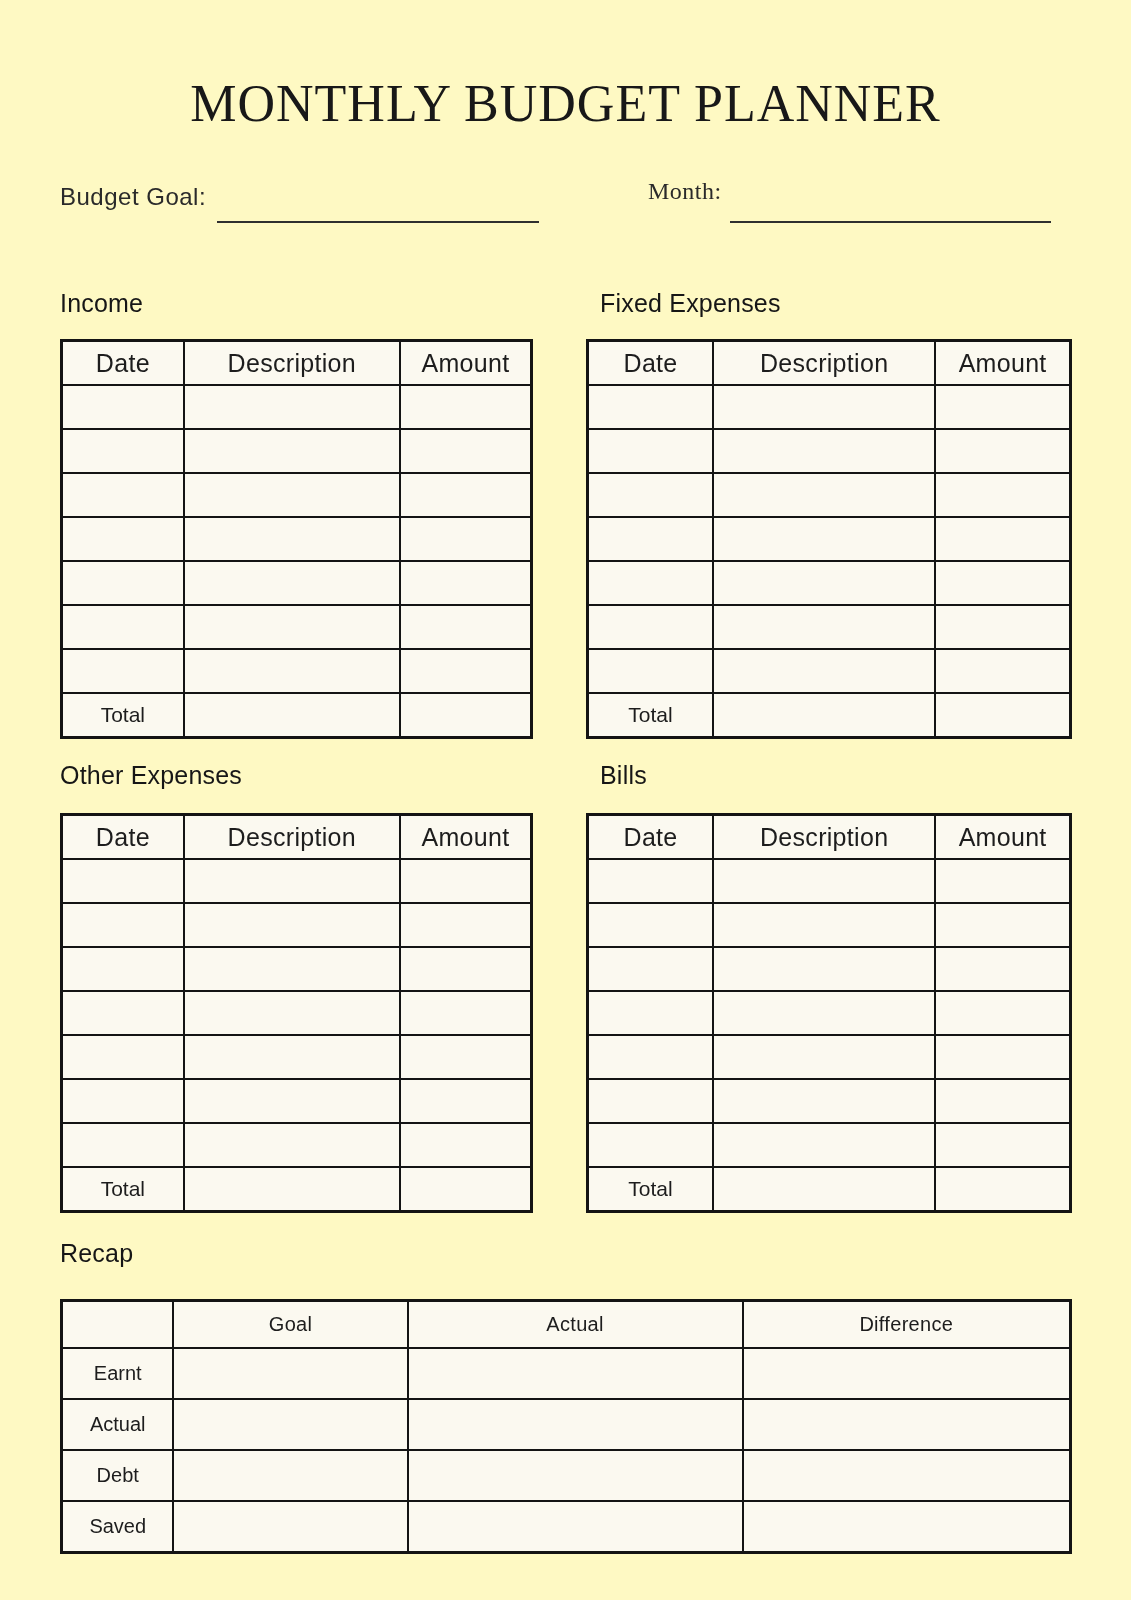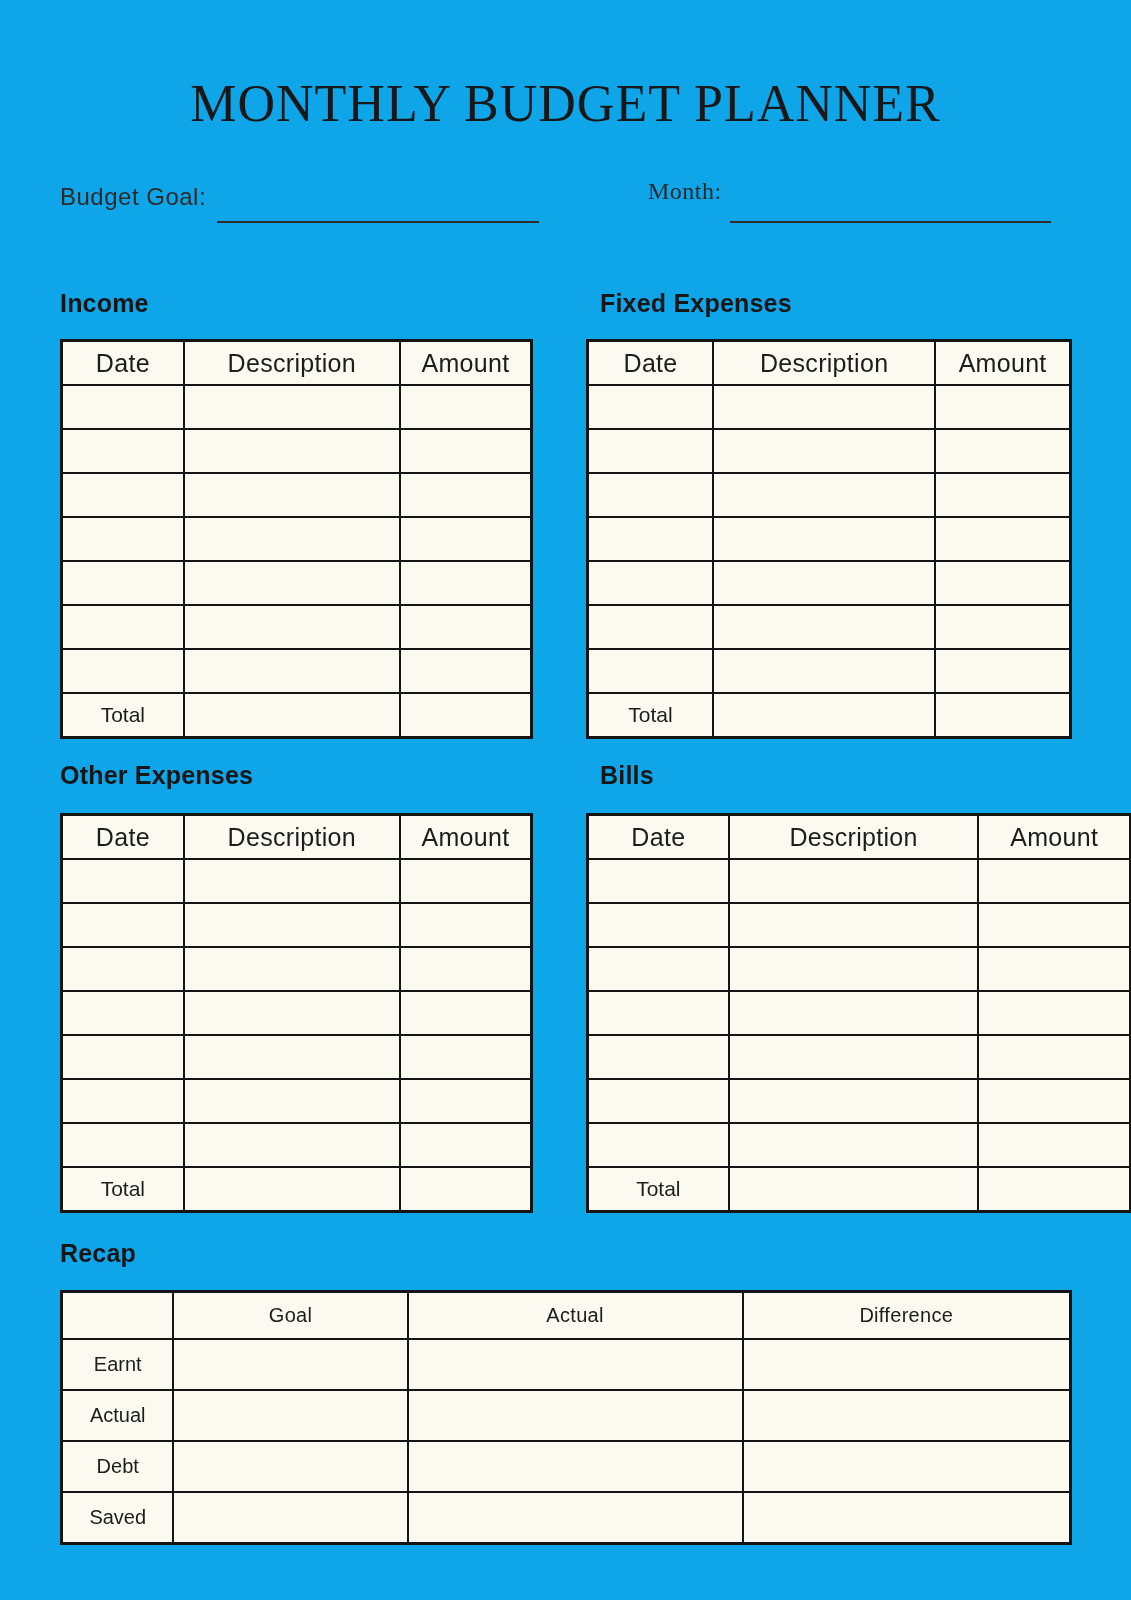--- a/index.html
+++ b/index.html
@@ -1,19 +1,19 @@
 <!DOCTYPE html>
 <html><head>
 <meta charset="utf-8">
 <style>
   html, body { margin:0; padding:0; background:#F8F5EB; }
   .page {
     position:relative;
     width:1131px; height:1600px;
-    background:#0ea5e9;
+    background:#fef9c3;
     font-family:"Liberation Sans","DejaVu Sans",sans-serif;
     color:#1D1D1D;
     overflow:hidden;
   }
   .page-title {
     position:absolute; top:78px; left:0; width:100%;
     text-align:center;
     font-family:"Liberation Serif","DejaVu Serif",serif;
     font-size:52px; font-weight:500; letter-spacing:1px;
     color:#181818; line-height:1;
@@ -28,38 +28,38 @@
     position:absolute; height:0;
     border-top:2px solid #2F2F2F;
   }
   #budget-goal-line { left:217px; top:221px; width:322px; }
   #month-line       { left:730px; top:221px; width:321px; }
 
   .section { position:absolute; }
   #section-income         { left:60px;  top:290px;  width:473px; }
   #section-fixed-expenses { left:586px; top:290px;  width:486px; }
   #section-other-expenses { left:60px;  top:762px;  width:473px; }
-  #section-bills          { left:586px; top:762px;  width:546px; }
+  #section-bills          { left:586px; top:762px;  width:486px; }
   #section-recap          { left:60px;  top:1240px; width:1012px; }
 
   .section-title {
-    margin:0; font-size:25px; font-weight:700; line-height:1.05;
+    margin:0; font-size:25px; font-weight:400; line-height:1.05;
     color:#161616; letter-spacing:0.2px;
   }
   .indented .section-title { padding-left:14px; }
 
   table {
     width:100%; border-collapse:collapse; table-layout:fixed;
     background:#FBF9F0;
     border:3px solid #141414;
   }
   .ledger-table { margin-top:23px; }
   #section-other-expenses .ledger-table,
   #section-bills .ledger-table { margin-top:25px; }
-  .recap-table { margin-top:24px;padding-left:36px; }
+  .recap-table { margin-top:33px;padding-left:36px; }
 
   th, td {
     border:2.5px solid #141414;
     padding:0; text-align:center; vertical-align:middle;
     font-weight:400;
   }
   .ledger-table th { height:42px; font-size:25px; letter-spacing:0.3px; }
   .ledger-table td { height:42px; font-size:21px; }
   .recap-table th  { height:45px; font-size:20px; letter-spacing:0.3px; }
   .recap-table td  { height:49px; font-size:20px; }

